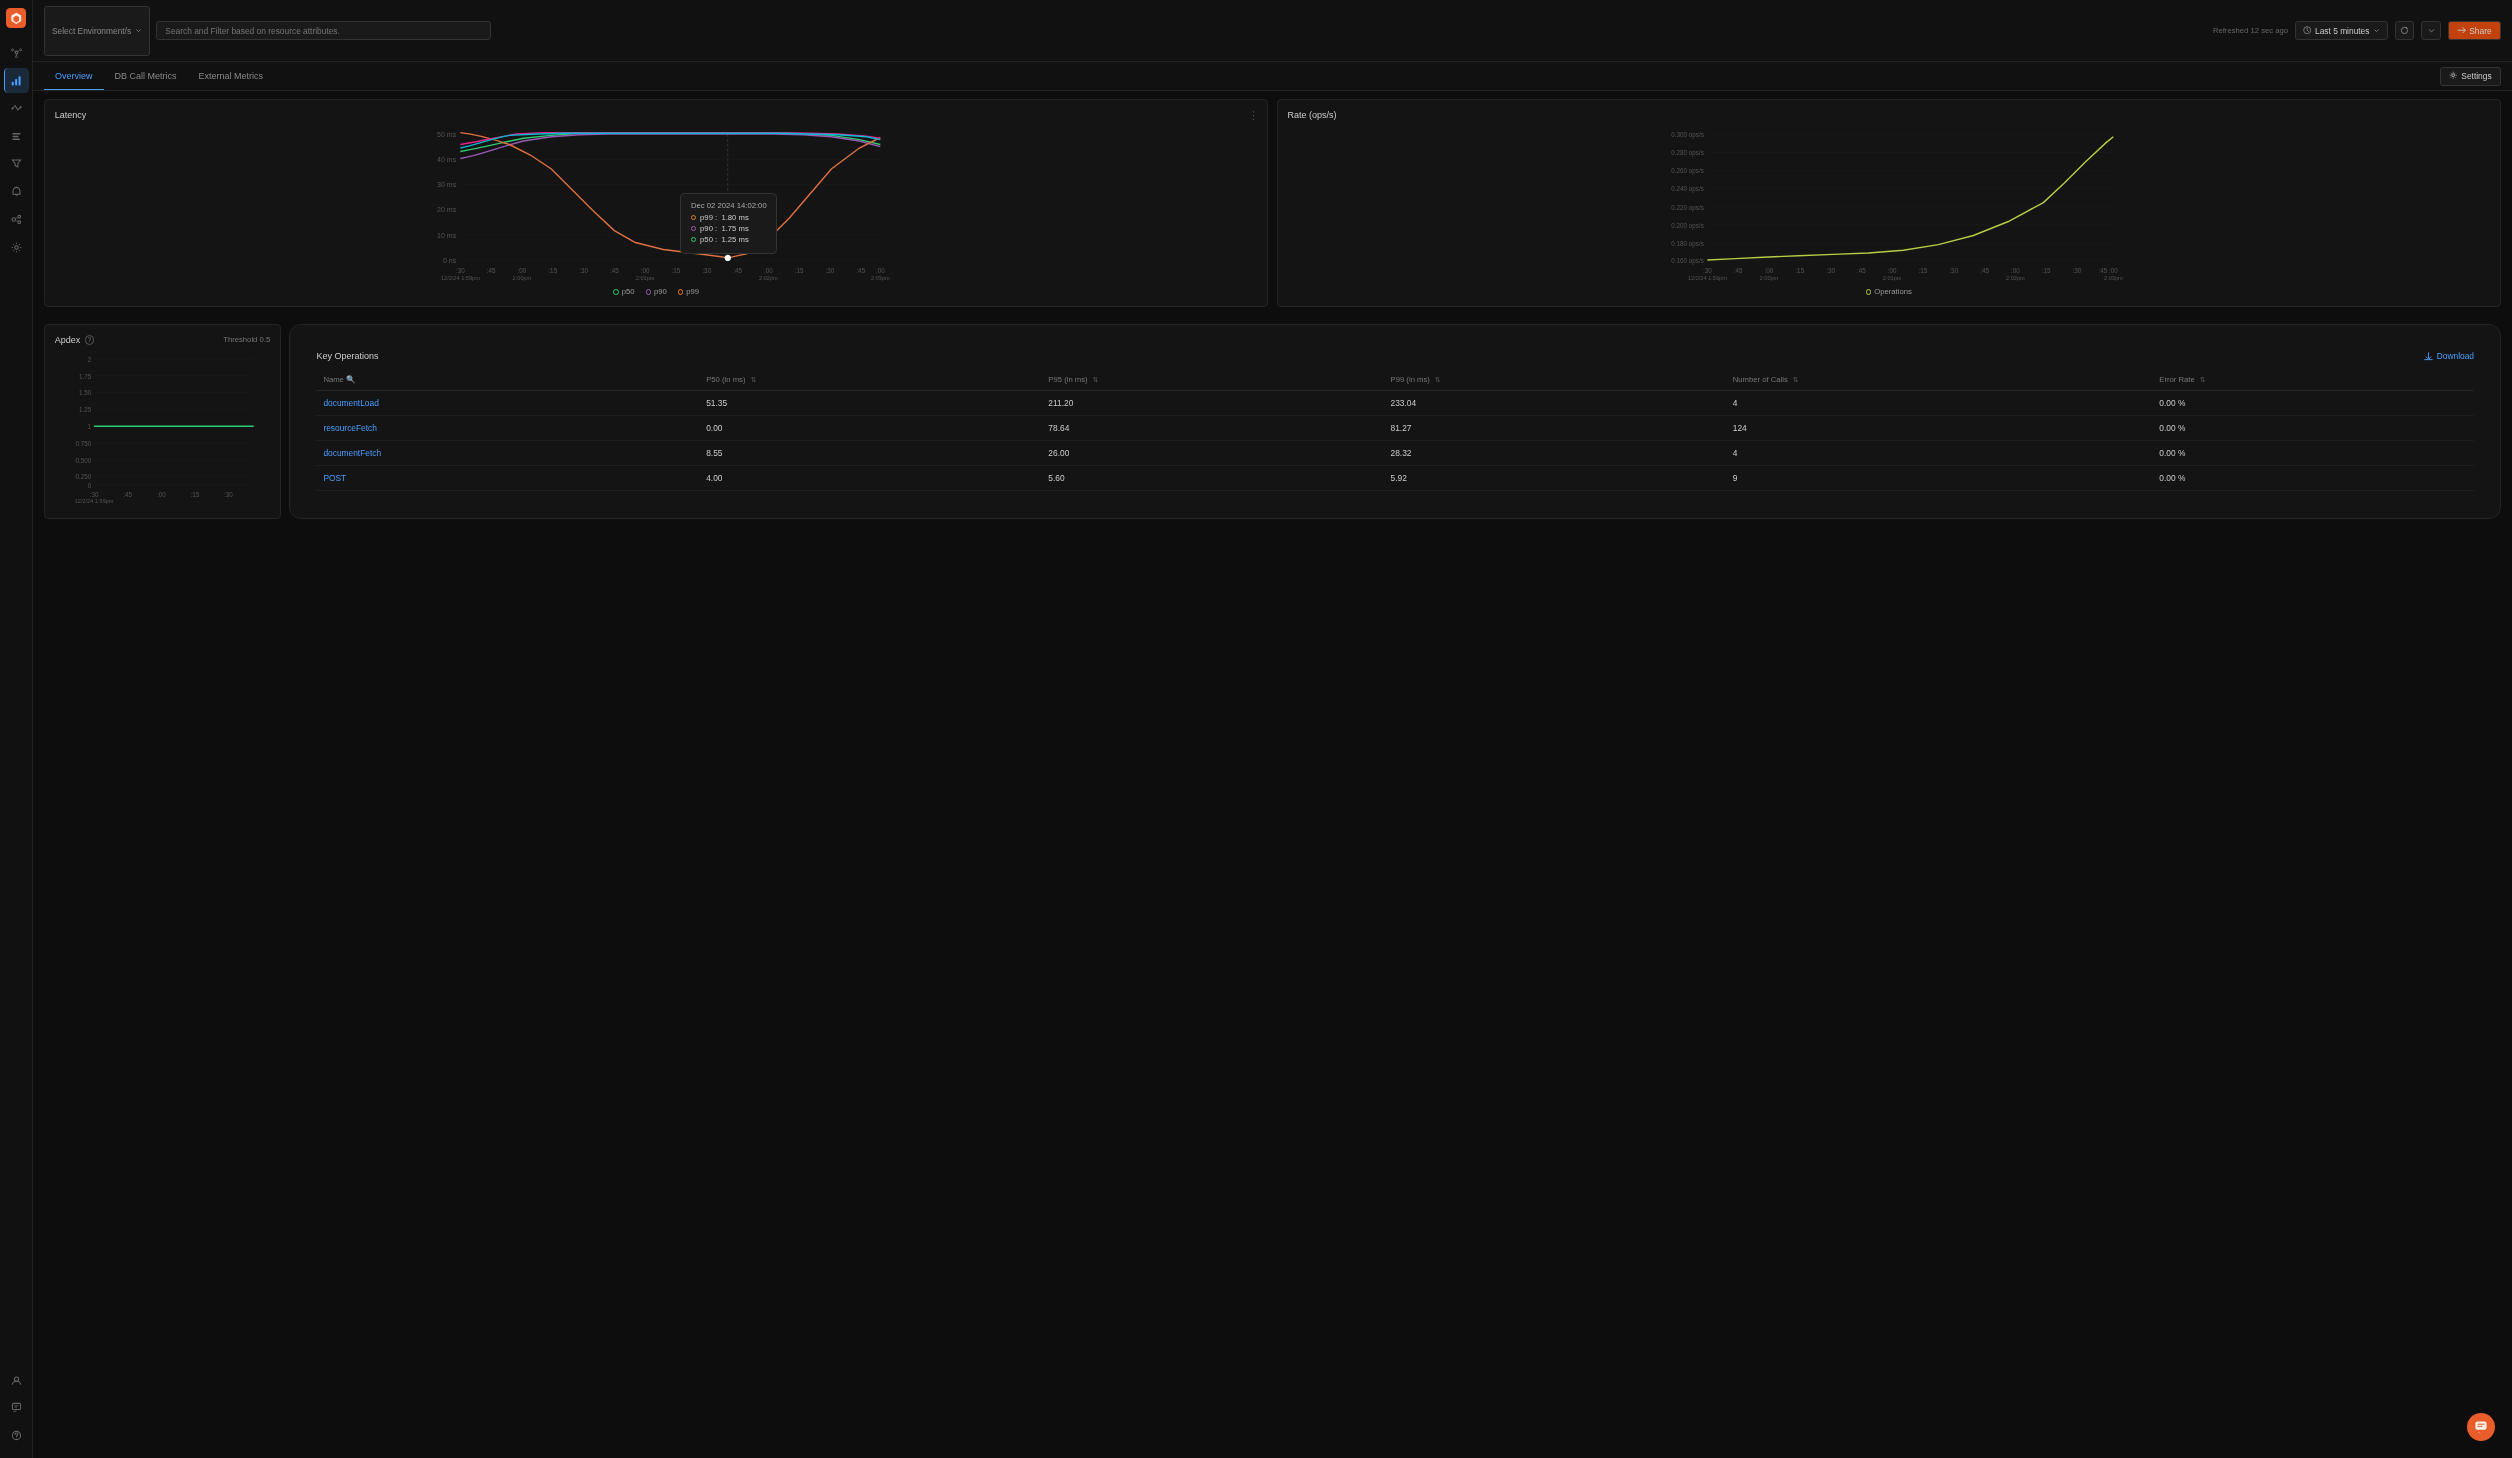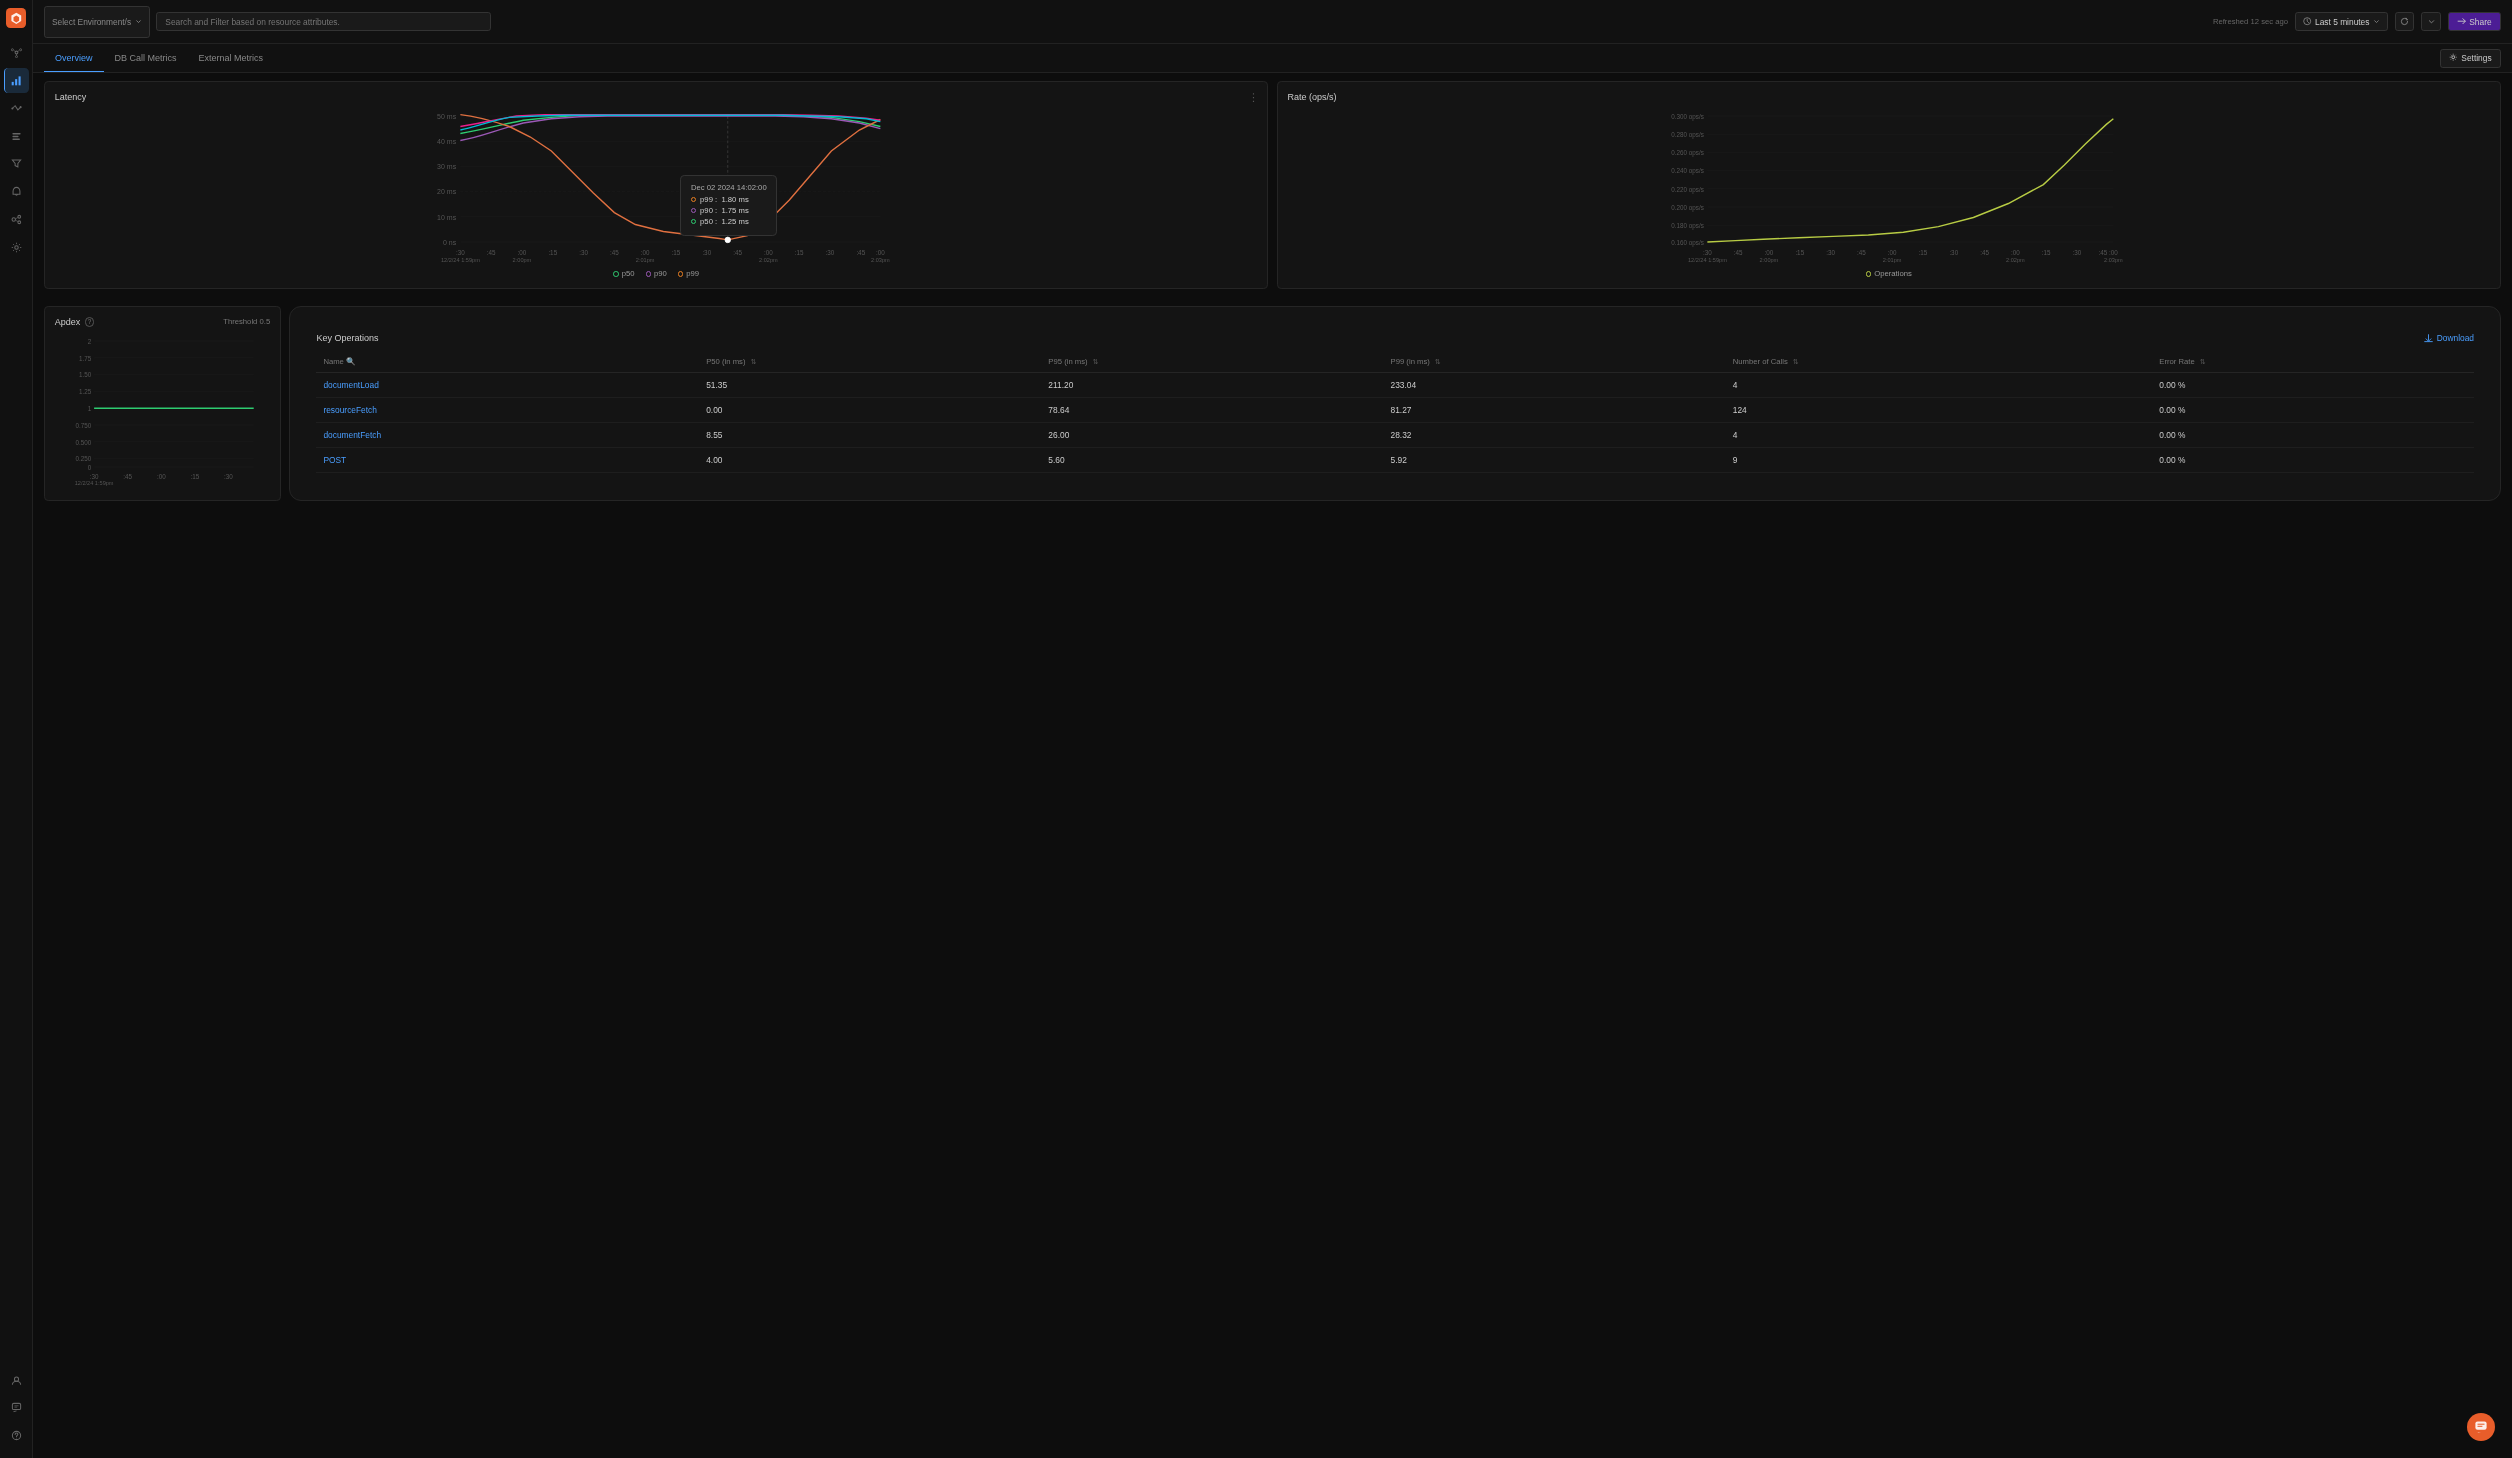--- a/index.html
+++ b/index.html
@@ -70,21 +70,21 @@
       justify-content: space-between;
       flex-shrink: 0;
     }
     .topbar-left { display: flex; align-items: center; gap: 5.6px; }
     .topbar-right { display: flex; align-items: center; gap: 7px; }
 
     .env-select {
       background: #1a1a1a;
       border: 0.7px solid #333;
       border-radius: 2.8px;
-      padding: 10px 7px;
+      padding: 19px 7px;
       color: #888;
       font-size: 8.4px;
       cursor: pointer;
       display: flex;
       align-items: center;
       gap: 4.2px;
       min-width: 98px;
     }
     .search-bar {
       background: #1a1a1a;
@@ -118,21 +118,21 @@
       width: 19.5px;
       height: 19.5px;
       display: flex;
       align-items: center;
       justify-content: center;
       cursor: pointer;
       color: #888;
       font-size: 9px;
     }
     .share-btn {
-      background: #4c1d95;
+      background: #c2410c;
       border: 0.7px solid #333;
       border-radius: 2.8px;
       padding: 3.5px 8.4px;
       color: #ccc;
       font-size: 8.4px;
       cursor: pointer;
       display: flex;
       align-items: center;
       gap: 3.5px;
     }

